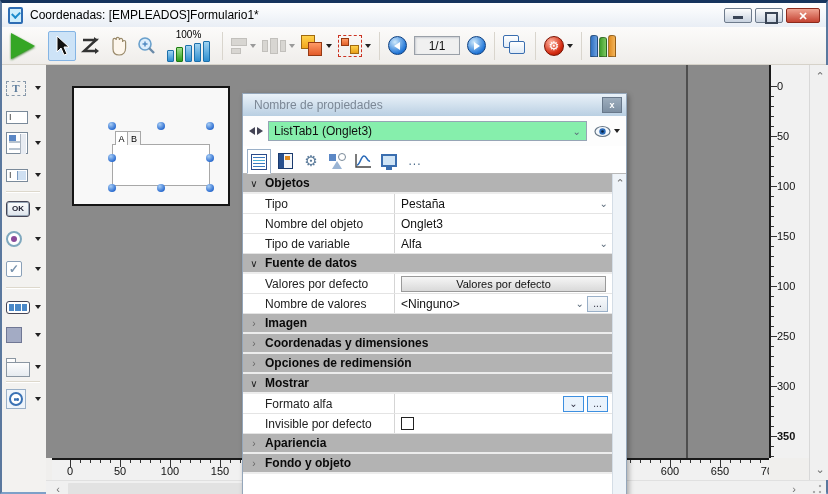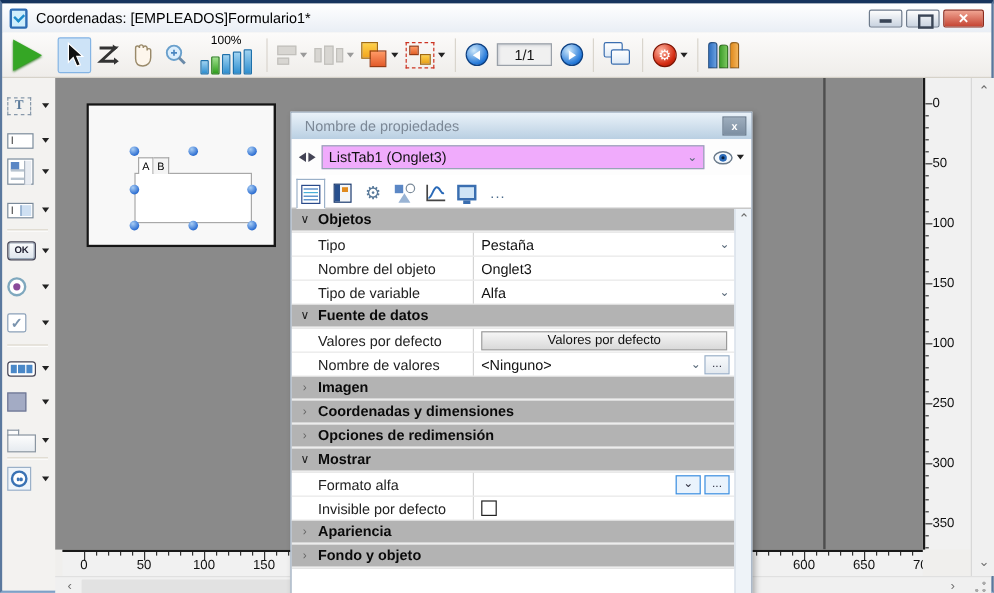--- a/index.html
+++ b/index.html
@@ -110,21 +110,21 @@
     radial-gradient(circle at 3px 9px, #aaa 1.2px, transparent 1.6px); }
 
   
   .panel { position:absolute; left:240px; top:90px; width:385px; height:404px; background:#fff; border:1px solid #94a6ba; box-shadow:2px 2px 5px rgba(0,0,0,.3); z-index:20; }
   .panel-title { height:22px; background:linear-gradient(#eaf2f9,#b9cfe2); display:flex; align-items:center; padding:0 4px 0 11px; color:#7c8896; font-size:12px; }
   .panel-close { margin-left:auto; width:20px; height:16px; background:linear-gradient(#9dadbd,#7d8fa2); border:1px solid #68788a; color:#fff; font-size:9px; font-weight:bold; text-align:center; line-height:15px; cursor:default; }
   .selector-row { height:30px; display:flex; align-items:center; padding:0 6px; background:#fdfdfd; }
   .navtris { display:flex; gap:2px; margin-right:5px; }
   .ntri { width:0; height:0; border-top:4.5px solid transparent; border-bottom:4.5px solid transparent; }
   .ntri.l { border-right:6px solid #445; } .ntri.r { border-left:6px solid #445; }
-  .obj-combo { flex:1; height:20px; border:1px solid #96a5b5; background:#f0abfc; display:flex; align-items:center; padding:0 5px; }
+  .obj-combo { flex:1; height:20px; border:1px solid #96a5b5; background:#86efac; display:flex; align-items:center; padding:0 5px; }
   .obj-combo .val { flex:1; font-size:12px; }
   .dd-chevron { color:#5a6a7a; font-size:10px; }
   .eye { margin-left:7px; display:flex; align-items:center; }
   .tabstrip { height:28px; border-bottom:1px solid #b8b8b8; display:flex; align-items:flex-end; padding-left:4px; background:#fff; }
   .ptab { width:24px; height:25px; display:flex; align-items:center; justify-content:center; margin-right:2px; }
   .ptab.active { border:1px solid #9ab0c8; border-bottom:1px solid #fff; background:#fff; position:relative; top:1px; }
   .pt-list { width:16px; height:16px; background:#fff; border:1px solid #2a4a8a; padding:2px 1px; display:flex; flex-direction:column; gap:2px; }
   .pt-list i { height:2px; background:#3a7ac0; } .pt-list i:nth-child(2){ background:#48b0d8; }
   .pt-book { width:15px; height:16px; background:linear-gradient(90deg,#28508e 35%, #f4f6f8 35%); border:1px solid #1a3a6e; position:relative; }
   .pt-book::after{ content:""; position:absolute; right:2px; top:2px; width:5px; height:4px; background:#e08a1e; }
@@ -394,21 +394,21 @@
       <div class="tick" style="top: 371px; width: 6px;"></div>
       <div class="tick" style="top: 381px; width: 3px;"></div>
       <div class="tick" style="top: 391px; width: 3px;"></div>
       <div class="lab" style="top: 21px;">0</div>
       <div class="lab" style="top: 71px;">50</div>
       <div class="lab" style="top: 121px;">100</div>
       <div class="lab" style="top: 171px;">150</div>
       <div class="lab" style="top: 221px;">100</div>
       <div class="lab" style="top: 271px;">250</div>
       <div class="lab" style="top: 321px;">300</div>
-      <div class="lab" style="top: 371px;">350</div>
+      <div class="lab" style="top: 371px; font-weight: bold;">350</div>
     </div>
   <div class="hruler" id="hruler">
       <div class="tick" style="left: 18px; height: 7px;"></div>
       <div class="tick" style="left: 28px; height: 3px;"></div>
       <div class="tick" style="left: 38px; height: 3px;"></div>
       <div class="tick" style="left: 48px; height: 3px;"></div>
       <div class="tick" style="left: 58px; height: 3px;"></div>
       <div class="tick" style="left: 68px; height: 7px;"></div>
       <div class="tick" style="left: 78px; height: 3px;"></div>
       <div class="tick" style="left: 88px; height: 3px;"></div>

